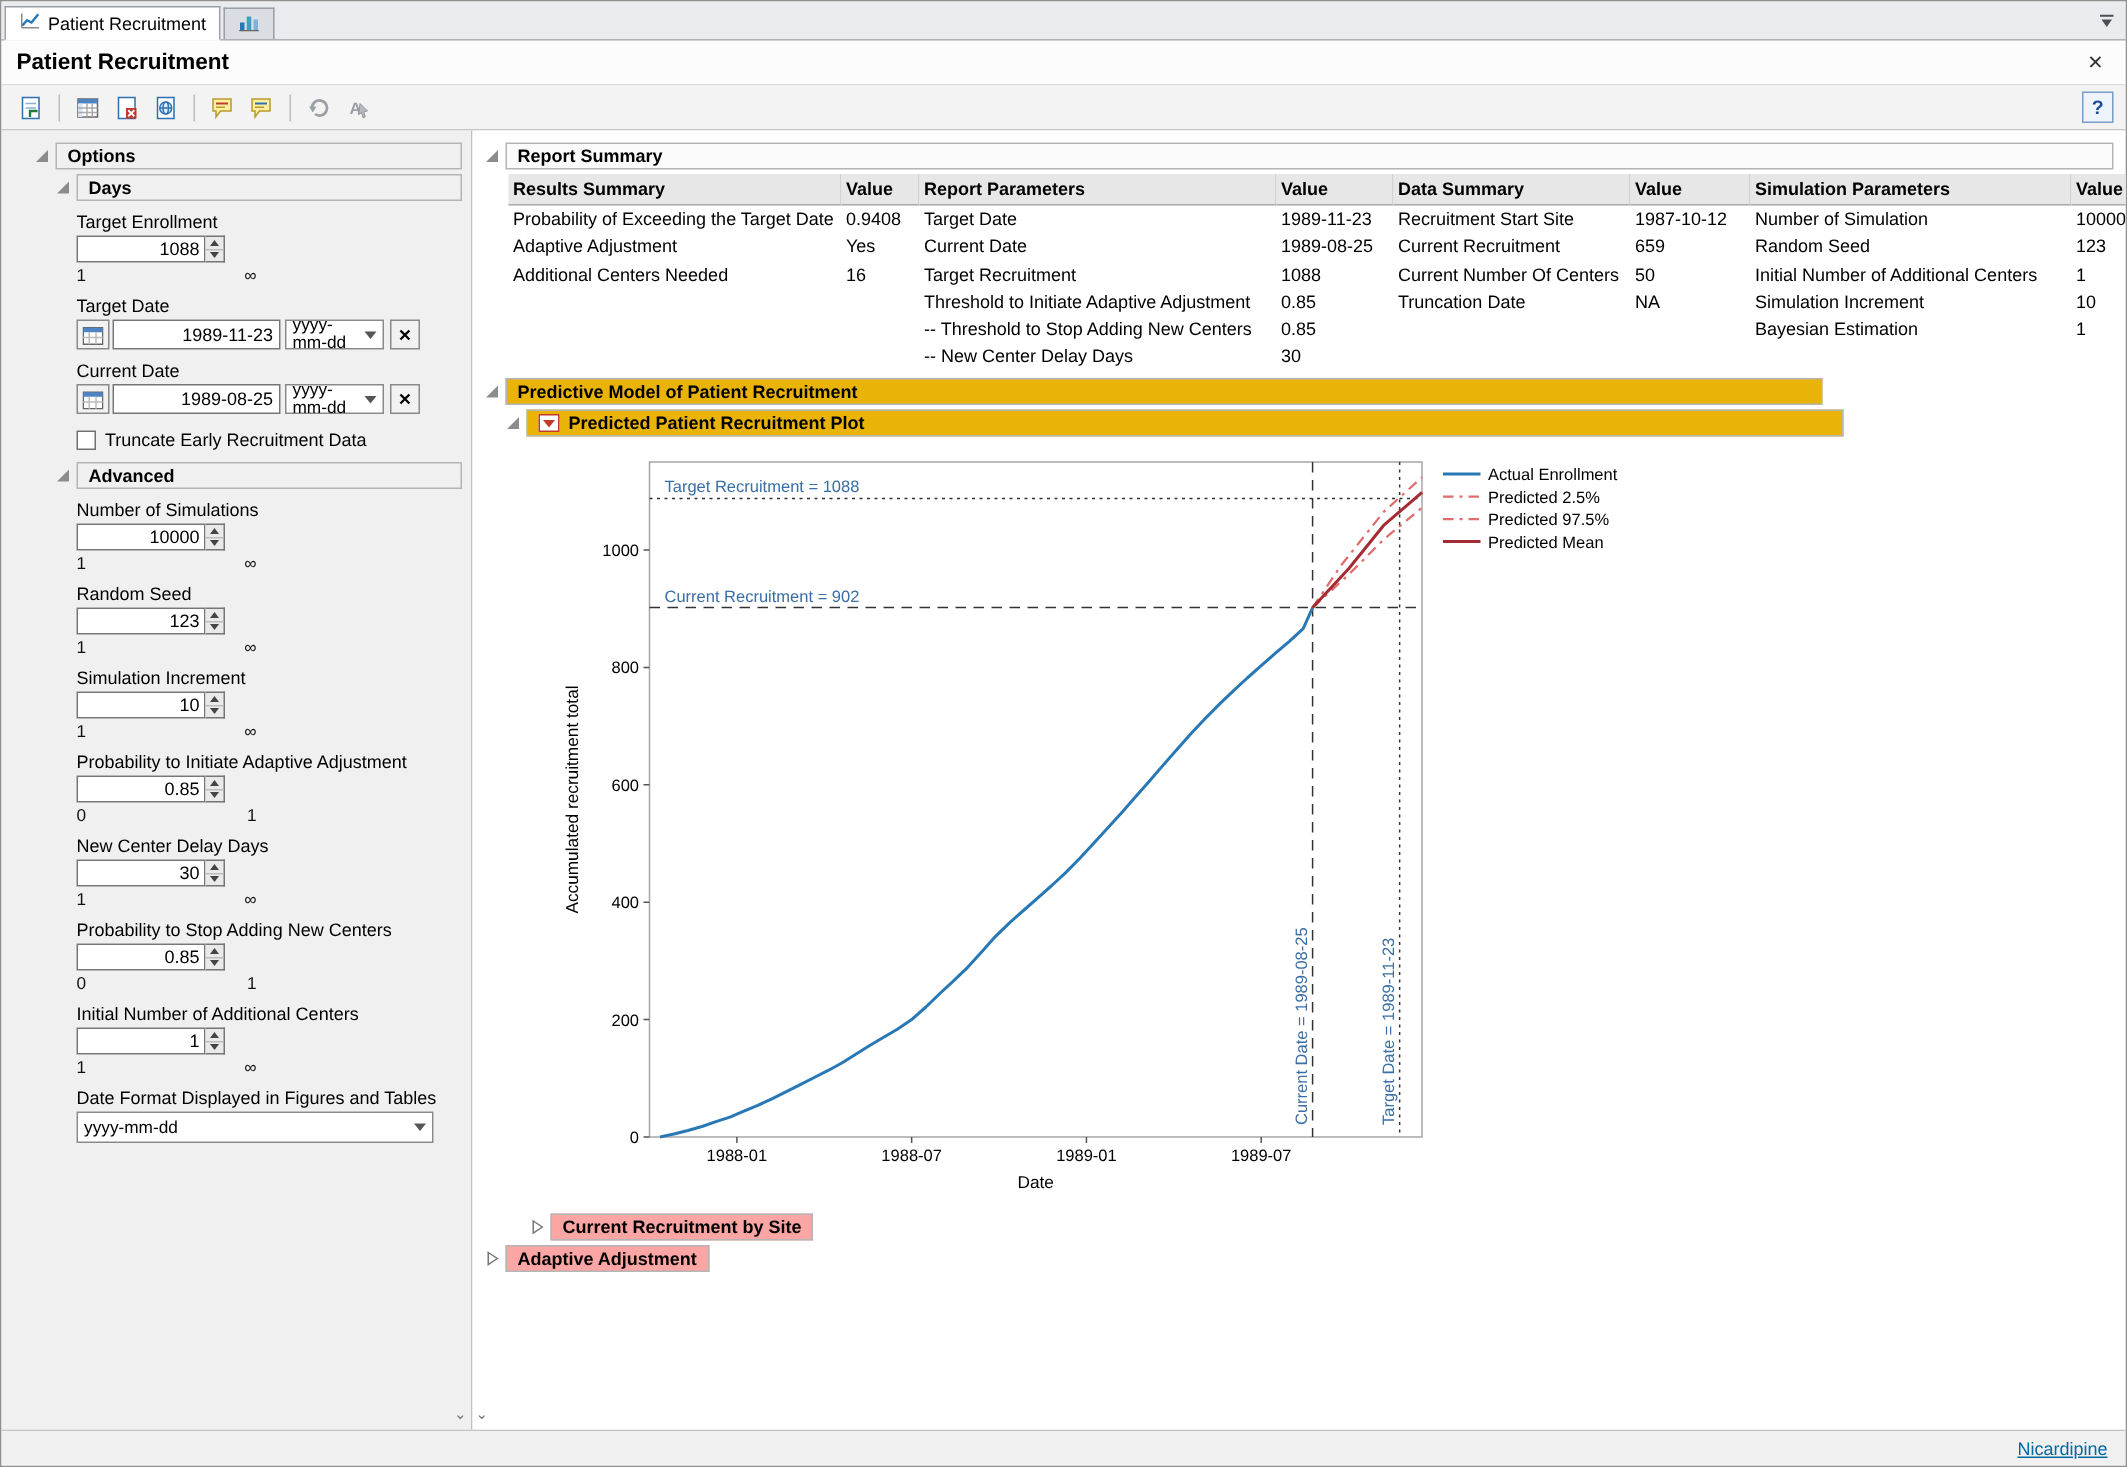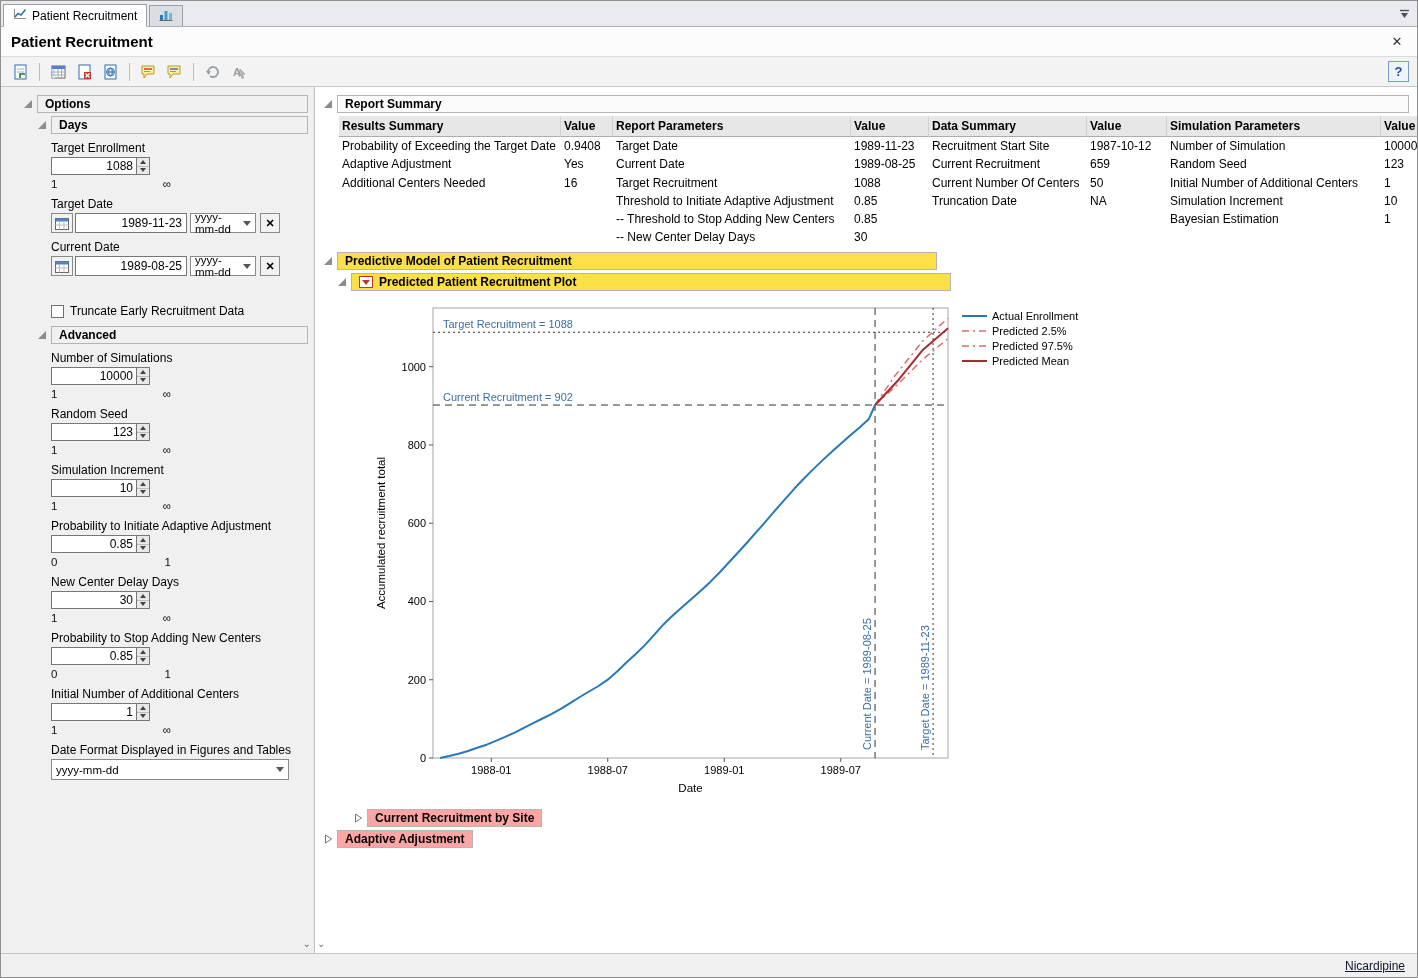--- a/index.html
+++ b/index.html
@@ -29,21 +29,21 @@
   .content{flex:1;display:flex;min-height:0}
   .left-panel{width:314px;background:#f0f0f0;border-right:1px solid #c0c0c0;padding:5px 6px 0 22px;position:relative;flex:none;overflow:hidden}
   .main-panel{flex:1;background:#fff;padding:5px 8px;position:relative;overflow:hidden}
 
   
   .outline-row{display:flex;align-items:center;gap:4px;margin:3px 0}
   .disc{flex:none;width:10px;height:10px}
   .strip{border:1px solid #b5b5b5;padding:1px 7px;font-weight:bold;background:#f6f6f6;font-size:12px;display:flex;align-items:center;gap:6px}
   .left-panel .strip{background:#f0f0f0;flex:1}
   .strip.full{flex:1;background:#fbfbfb}
-  .strip.w726{width:600px;background:#fde047}
+  .strip.w726{width:878px;background:#eab308}
   .strip.fit{background:#fca5a5}
 
   .indent1{margin-left:14px}
   .indent2{margin-left:16px}
 
   
   .sect-body{margin-left:14px}
   .fld-label{margin:7px 0 2px 0}
   .fld-row{display:flex;align-items:stretch}
   .num-input{width:86px;height:18px;border:1px solid #767676;background:#fff;font:12px "Liberation Sans",sans-serif;text-align:right;padding-right:3px}
@@ -53,39 +53,39 @@
   .tri-up{width:0;height:0;border-left:3px solid transparent;border-right:3px solid transparent;border-bottom:4px solid #444}
   .tri-dn{width:0;height:0;border-left:3px solid transparent;border-right:3px solid transparent;border-top:4px solid #444}
   .range-row{display:flex;justify-content:space-between;width:120px;font-size:11.5px;margin-top:3px;color:#111}
   .date-input{width:112px;height:20px;border:1px solid #767676;background:#fff;font:12px "Liberation Sans",sans-serif;text-align:right;padding-right:4px}
   .icon-btn{width:22px;height:20px;border:1px solid #8a8a8a;background:#f2f2f2;display:flex;align-items:center;justify-content:center;margin-right:2px}
   .x-btn{width:20px;height:20px;border:1px solid #8a8a8a;background:#f2f2f2;display:flex;align-items:center;justify-content:center;font-size:11px;font-weight:bold;margin-left:4px}
   .combo{height:20px;border:1px solid #8a8a8a;background:#fff;display:flex;align-items:center;padding:0 4px;gap:6px;margin-left:3px;font-size:11.5px}
   .combo .chev{width:0;height:0;border-left:4px solid transparent;border-right:4px solid transparent;border-top:5px solid #555;margin-left:auto}
   .combo.small{width:66px}
   .combo.wide{width:238px;height:21px;margin-left:0}
-  .chk-row{display:flex;align-items:flex-end;gap:6px;margin:28px 0 8px 0}
+  .chk-row{display:flex;align-items:flex-end;gap:6px;margin:10px 0 8px 0}
   .chk{width:13px;height:13px;border:1px solid #707070;background:#fff}
 
   
   .summary-table{display:grid;grid-template-columns:222px 52px 238px 78px 158px 80px 214px 40px;margin:2px 4px 6px 16px;font-size:12px;line-height:1.35}
   .summary-table .c{padding:1px 6px 1px 3px;white-space:nowrap;overflow:hidden}
   .summary-table .th{background:#e7e7e7;font-weight:bold;border-bottom:1px solid #adadad;border-right:1px solid #d2d2d2;padding:2px 16px 2px 3px}
 
   
   .chart-area{margin:2px 0 4px 18px}
   svg text{font-family:"Liberation Sans",sans-serif}
 
   
   .hotspot{width:14px;height:12px;border:1px solid #c0392b;background:#fff;display:flex;align-items:center;justify-content:center}
   .hotspot .tri{width:0;height:0;border-left:4px solid transparent;border-right:4px solid transparent;border-top:5px solid #c0392b}
 
   
   .status-bar{height:24px;background:#f0f0f0;border-top:1px solid #c4c4c4;display:flex;align-items:center;justify-content:flex-end;padding:0 12px;flex:none}
-  .status-link{color:#0f172a;text-decoration:underline}
+  .status-link{color:#0369a1;text-decoration:underline}
 
   .scroll-chev{position:absolute;color:#6d7278;font-size:10px;line-height:10px}
 </style>
 </head>
 <body>
 
 <div class="window">
 
   <div class="tab-bar">
     <div class="tab active">

